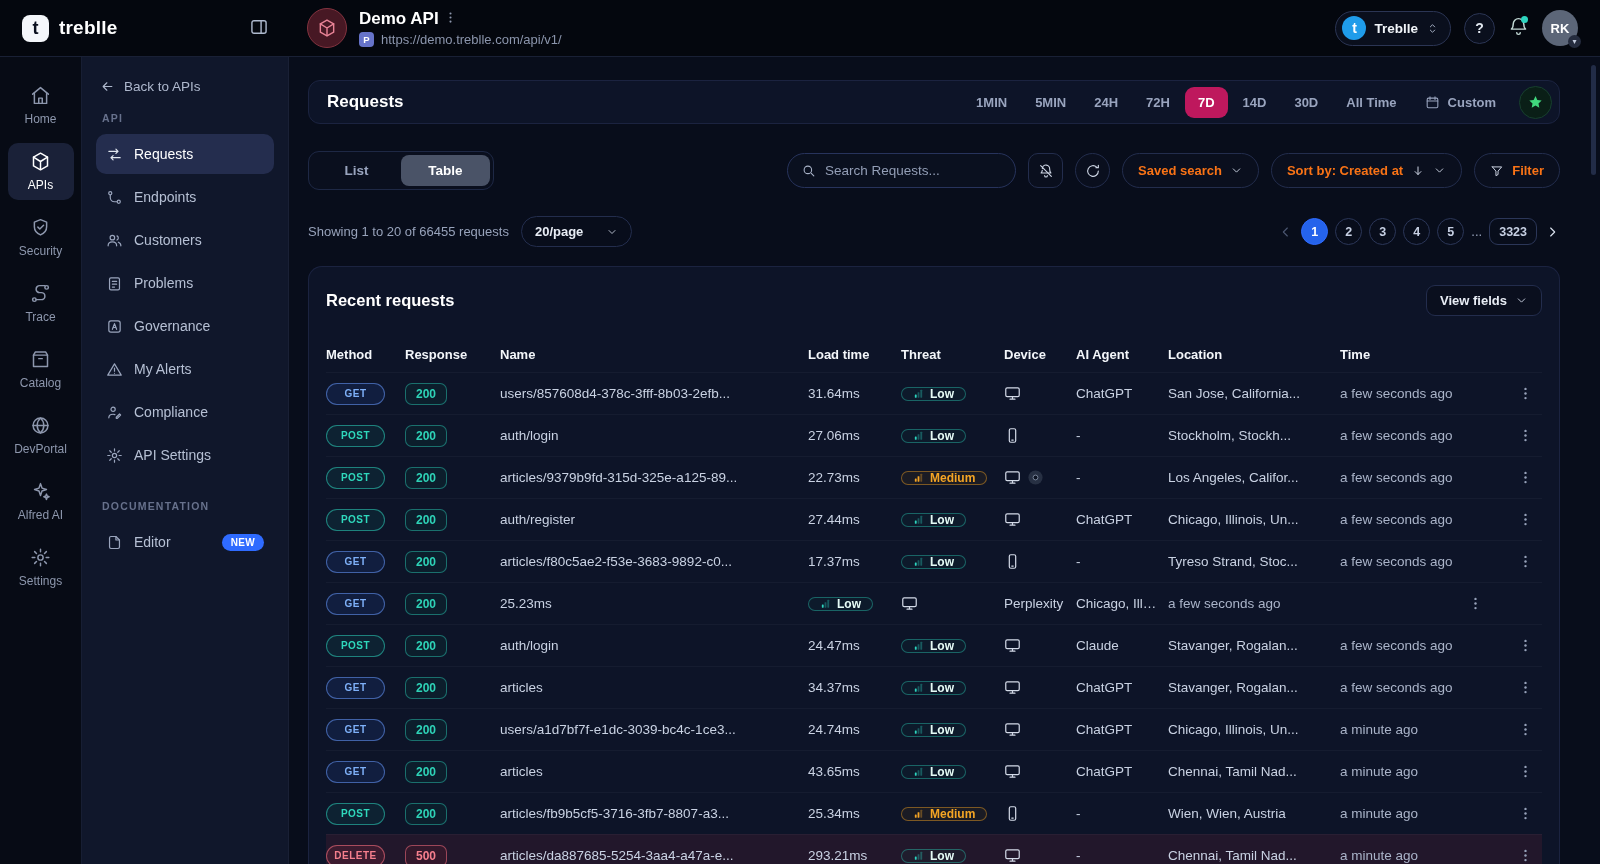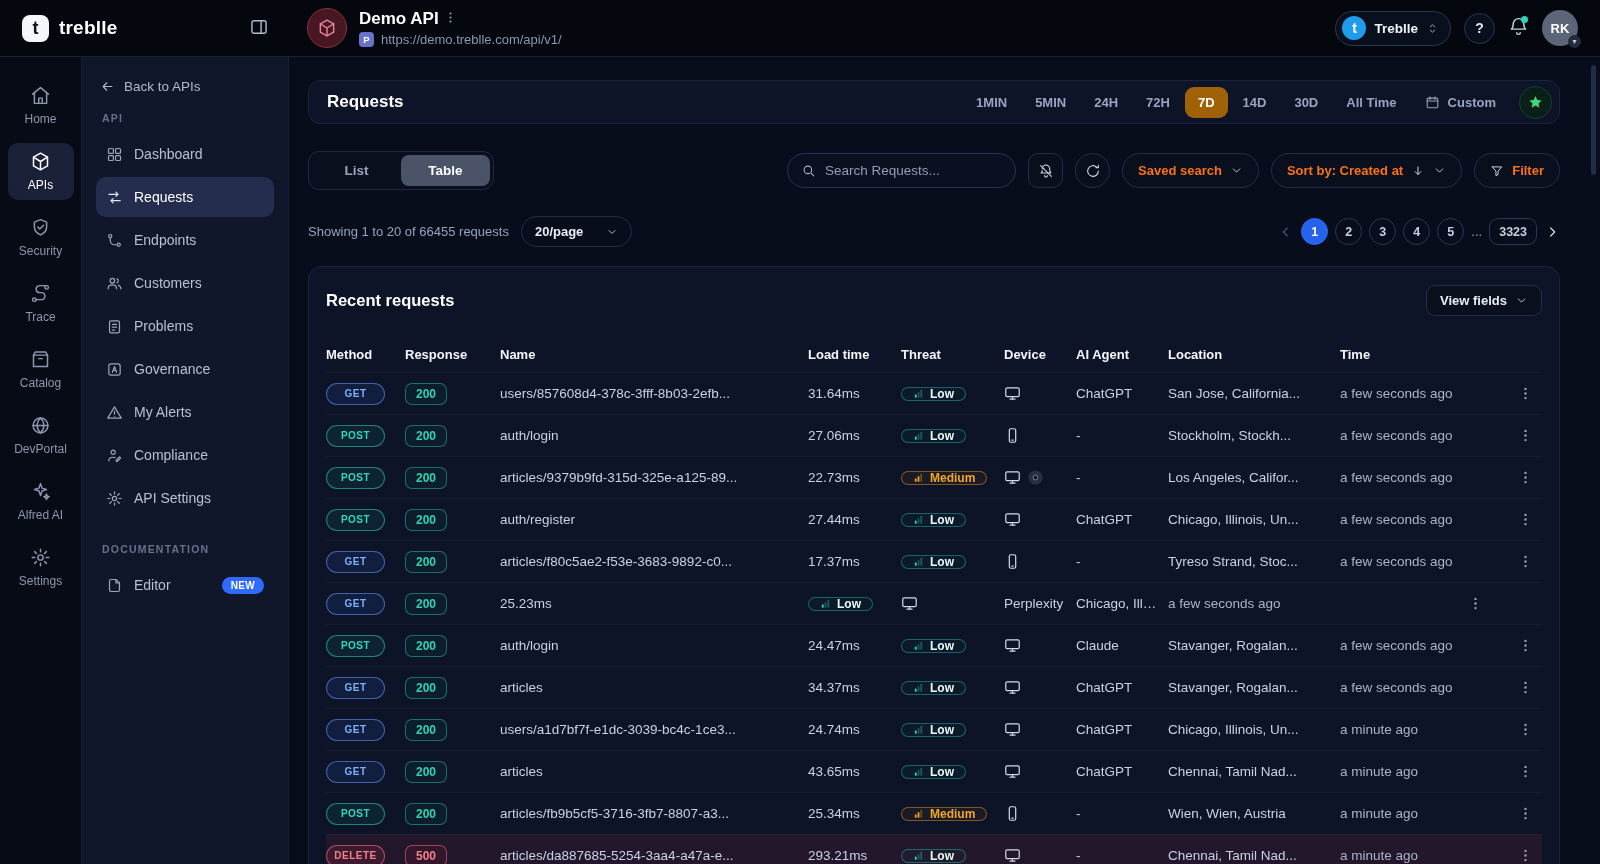--- a/index.html
+++ b/index.html
@@ -56,21 +56,21 @@
 .sb-item.active .icn{color:#e2e8f0}
 .sb-label{flex:1;text-align:left}
 .new-badge{background:#2f6bff;color:#fff;font-size:10px;font-weight:700;padding:3px 9px;border-radius:999px;letter-spacing:.3px}
 
 
 .main{flex:1;background:#080d1b;padding:23px 40px 0 19px;display:flex;flex-direction:column;overflow:hidden;position:relative}
 .page-header{height:44px;flex:0 0 44px;background:#0d1428;border:1px solid #1b2340;border-radius:12px;display:flex;align-items:center;padding:0 7px 0 18px}
 .page-title{font-size:17px;font-weight:700;color:#fff}
 .time-ranges{margin-left:auto;display:flex;align-items:center;gap:2px}
 .tr-btn{border:none;background:none;color:#99a4be;font-size:13px;font-weight:600;padding:8px 13px;border-radius:9px;display:flex;align-items:center;gap:8px}
-.tr-btn.active{background:#a16207;color:#fff}
+.tr-btn.active{background:#be185d;color:#fff}
 .tr-btn .icn{width:15px;height:15px}
 .star-btn{width:33px;height:33px;margin-left:10px;border-radius:50%;border:1px solid #17402e;background:#0a1f17;color:#41d87d;display:flex;align-items:center;justify-content:center}
 .star-btn .icn{width:17px;height:17px}
 
 .toolbar{margin-top:27px;display:flex;align-items:center;flex:0 0 37px}
 .segmented{background:#0a0f1e;border:1px solid #1e2845;border-radius:11px;padding:3px;display:flex}
 .seg-btn{width:89px;height:31px;border:none;border-radius:8px;background:none;color:#99a4be;font-size:13.5px;font-weight:600}
 .seg-btn.active{background:#4a5367;color:#fff}
 .toolbar-right{margin-left:auto;display:flex;align-items:center;gap:12px}
 .search-box{width:229px;height:35px;border-radius:999px;background:#0a101f;border:1px solid #27335c;display:flex;align-items:center;gap:9px;padding:16px 13px}
@@ -286,31 +286,20 @@
       <button class="back-link">
         <span class="icn">
             <svg viewBox="0 0 24 24" fill="none" stroke="currentColor" stroke-width="1.7" stroke-linecap="round" stroke-linejoin="round">
               <path d="M19 12H5m0 0 6-6m-6 6 6 6"></path>
             </svg>
           </span>
         <span>Back to APIs</span>
       </button>
       <div class="section-label">API</div>
       <div id="sidebar-items">
-          <button class="sb-item">
-            <span class="icn ">
-              <svg viewBox="0 0 24 24" fill="none" stroke="currentColor" stroke-width="1.7" stroke-linecap="round" stroke-linejoin="round">
-                <rect x="3.5" y="3.5" width="7" height="7" rx="1.5"></rect>
-                <rect x="13.5" y="3.5" width="7" height="7" rx="1.5"></rect>
-                <rect x="3.5" y="13.5" width="7" height="7" rx="1.5"></rect>
-                <rect x="13.5" y="13.5" width="7" height="7" rx="1.5"></rect>
-              </svg>
-            </span>
-            <span class="sb-label">Dashboard</span>
-          </button>
           <button class="sb-item active">
             <span class="icn ">
               <svg viewBox="0 0 24 24" fill="none" stroke="currentColor" stroke-width="1.7" stroke-linecap="round" stroke-linejoin="round">
                 <path d="M4 7.5h13m0 0-3-3m3 3-3 3"></path>
                 <path d="M20 16.5H7m0 0 3-3m-3 3 3 3"></path>
               </svg>
             </span>
             <span class="sb-label">Requests</span>
           </button>
           <button class="sb-item">

